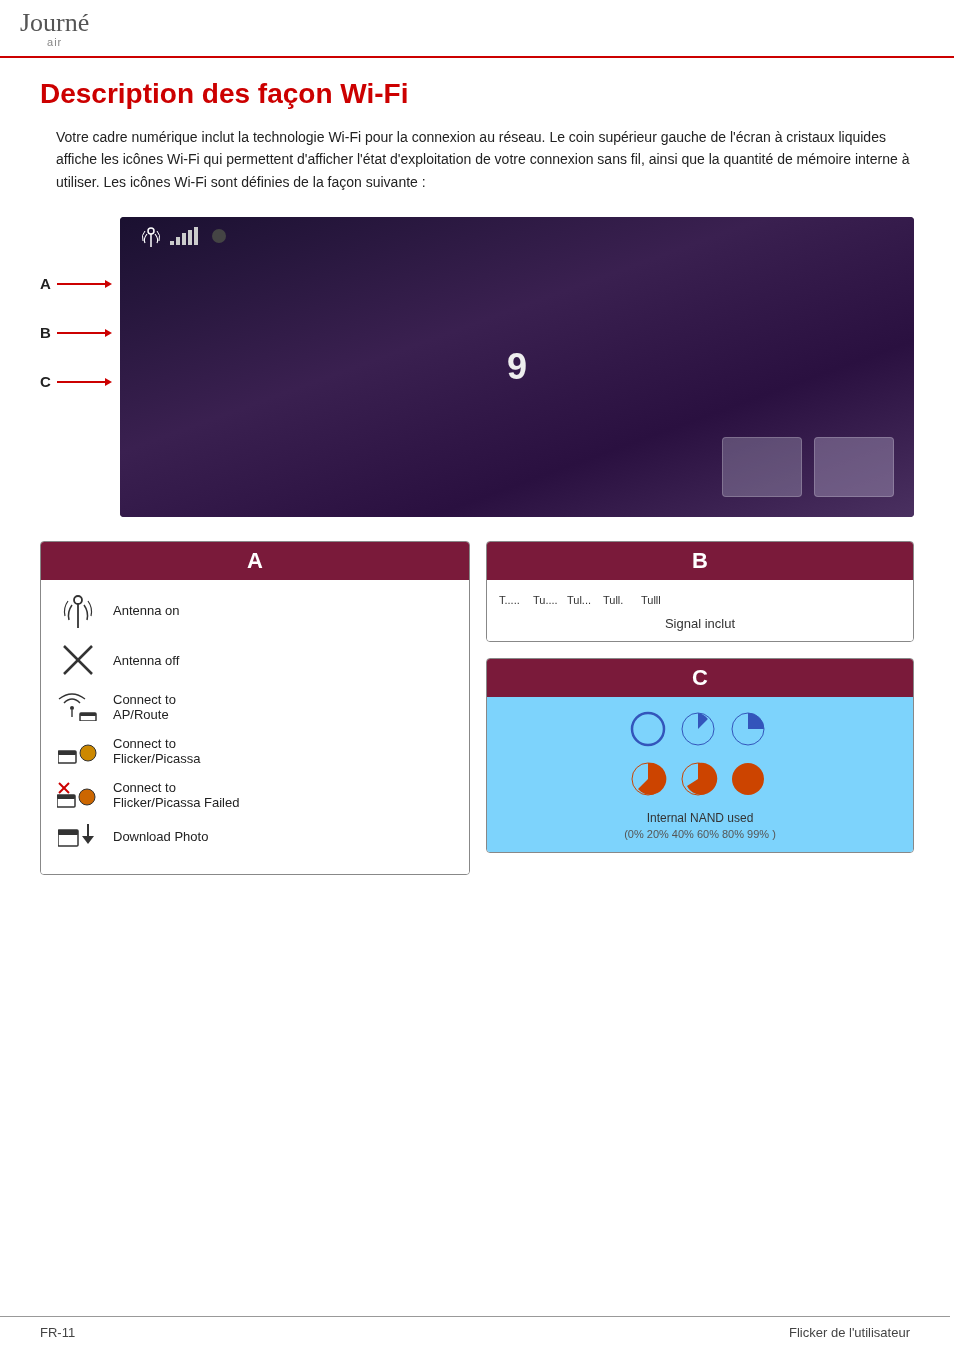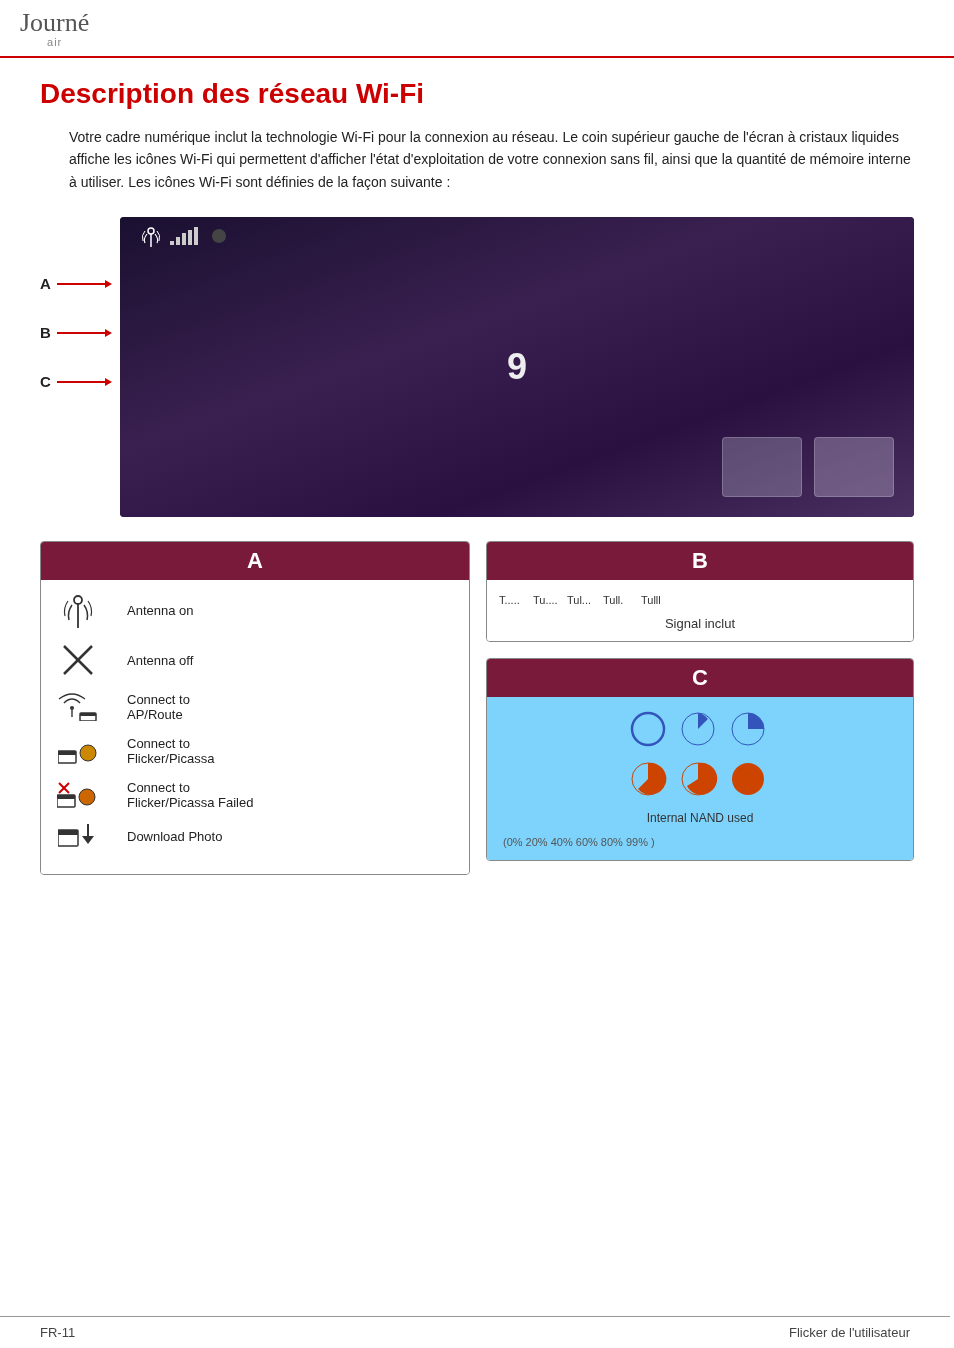--- a/index.html
+++ b/index.html
@@ -46,21 +46,21 @@
       font-size: 28px;
       font-weight: bold;
       color: #c00;
       margin-bottom: 16px;
     }
 
     .intro-text {
       font-size: 14px;
       line-height: 1.6;
       color: #222;
-      margin-left: 29px;
+      margin-left: 16px;
       margin-bottom: 24px;
     }
 
     
     .main-image-area {
       display: flex;
       position: relative;
       margin-bottom: 24px;
     }
 
@@ -124,21 +124,21 @@
     }
 
     .panel-content {
       padding: 12px 16px;
       background: #fff;
     }
 
     .icon-row {
       display: flex;
       align-items: center;
-      gap: 28px;
+      gap: 14px;
       margin-bottom: 14px;
     }
 
     .icon-cell {
       width: 42px;
       display: flex;
       align-items: center;
       justify-content: center;
       flex-shrink: 0;
     }
@@ -253,21 +253,21 @@
 
 <div class="header">
   <div class="logo-wrapper">
     <div class="logo-text">Journé</div>
     <div class="logo-sub">air</div>
   </div>
 </div>
 
 <div class="content">
 
-  <h1 class="page-title">Description des réseau Wi-Fi</h1>
+  <h1 class="page-title">Description des façon Wi-Fi</h1>
 
   <p class="intro-text">Votre cadre numérique inclut la technologie Wi-Fi pour la connexion au réseau. Le coin supérieur gauche de l'écran à cristaux liquides affiche les icônes Wi-Fi qui permettent d'afficher l'état d'exploitation de votre connexion sans fil, ainsi que la quantité de mémoire interne à utiliser. Les icônes Wi-Fi sont définies de la façon suivante :</p>
 
   <div class="main-image-area">
 
     <div class="labels-column">
       <div class="label-item">
         <strong>A</strong>
         <svg width="55" height="14" viewBox="0 0 55 14">
           <line x1="0" y1="7" x2="48" y2="7" stroke="#c00" stroke-width="2"></line>
@@ -475,21 +475,21 @@
               <circle cx="20" cy="20" r="16" fill="none" stroke="#cc4400" stroke-width="1"></circle>
               <path d="M20 20 L20 4 A16 16 0 1 1 9 27 Z" fill="#cc4400"></path>
             </svg>
 
             <svg width="40" height="40" viewBox="0 0 40 40">
               <circle cx="20" cy="20" r="16" fill="#cc4400"></circle>
               <path d="M20 20 L20 4 A16 16 0 0 0 19.8 4 Z" fill="none"></path>
             </svg>
           </div>
           <div style="font-size:12px; text-align:center; color:#333;">Internal NAND used</div>
-          <div style="font-size:11px; color:#555; margin-top:11px;">(0% 20% 40% 60% 80% 99% )</div>
+          <div style="font-size:11px; text-align:center; color:#555; margin-top:3px;">(0% 20% 40% 60% 80% 99% )</div>
         </div>
       </div>
 
     </div>
   </div>
 
 </div>
 
 <div class="footer">
   <span>FR-11</span>

